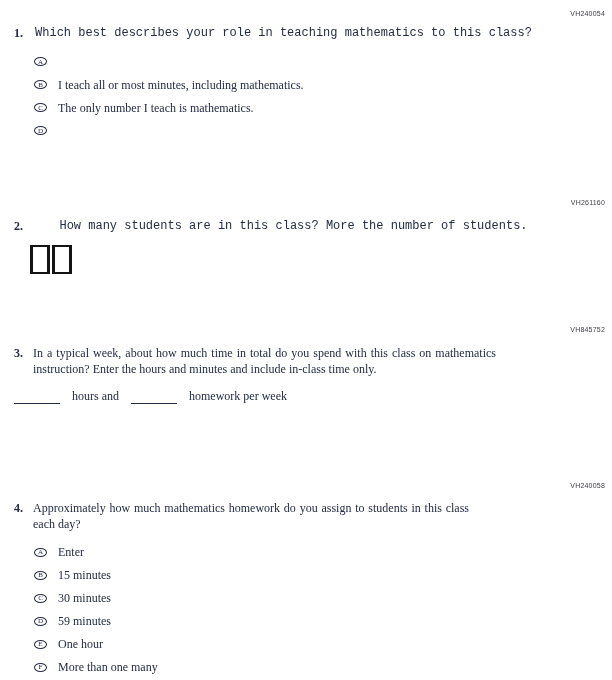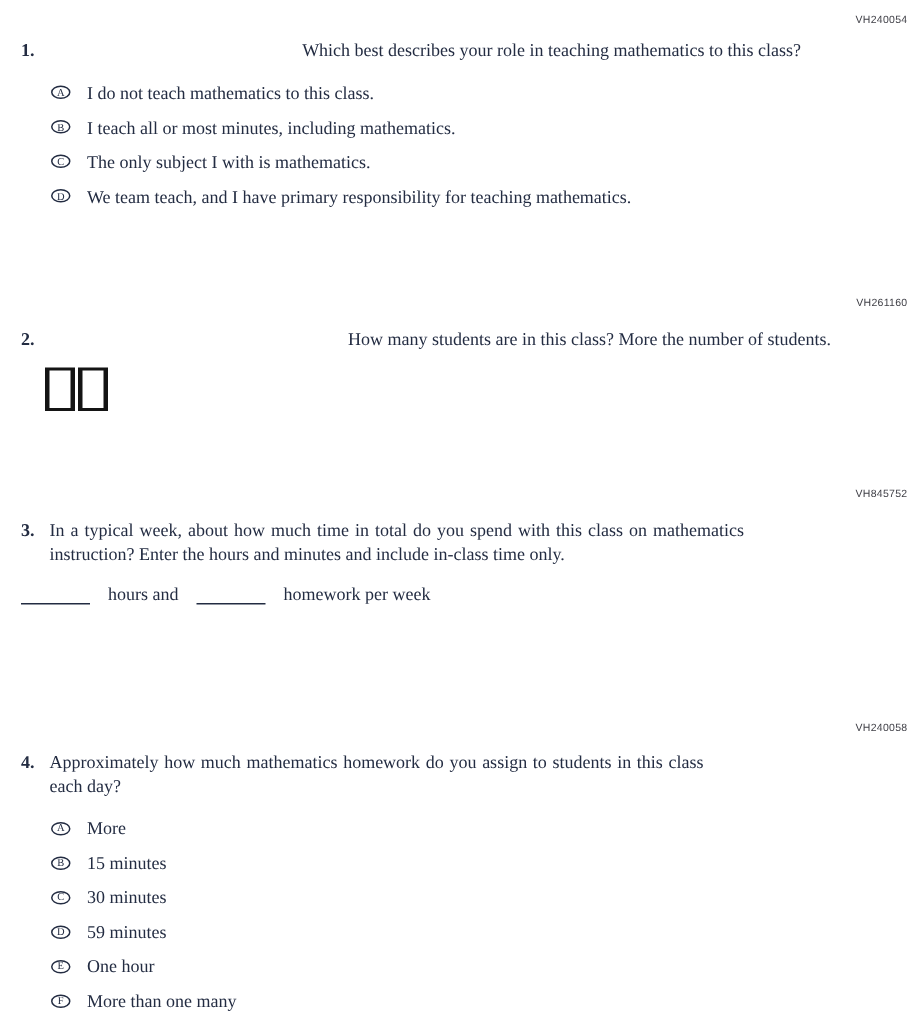--- a/index.html
+++ b/index.html
@@ -20,21 +20,21 @@
 
   .question{position:absolute;left:14px;}
   .q1{top:26px;width:520px;}
   .q2{top:219px;width:540px;}
   .q3{top:346px;width:482px;}
   .q4{top:501px;width:455px;}
 
   .qhead{display:flex;font-size:12px;line-height:15.5px;}
   .qnum{width:19px;flex:0 0 19px;font-weight:bold;}
   .qtext{flex:1;text-align:justify;}
-  .q1 .qtext,.q2 .qtext{text-align:right;}
+  .q1 .qtext,.q2 .qtext{text-align:center;font-family:Liberation Mono, monospace;}
 
   .options{margin-left:20px;margin-top:13px;}
   .option{
     display:flex;align-items:center;
     height:14px;margin-bottom:9px;
     font-size:12px;line-height:14px;
     cursor:default;
   }
   .bubble{
     flex:0 0 13px;
@@ -54,21 +54,21 @@
     width:20px;height:29px;
     border:2px solid #141414;
     border-left-width:3px;border-right-width:3px;
     margin-right:2px;
     background:#ffffff;
   }
 
   .fill-row{
     margin-top:12px;
     font-size:12px;line-height:15px;
-    display:flex;align-items:flex-start;
+    display:flex;align-items:center;
   }
   .blank{
     display:inline-block;
     width:46px;height:13px;
     border-bottom:1.2px solid #232c42;
   }
   .fill-label{margin:0 12px;white-space:nowrap;}
 </style>
 </head>
 <body>
@@ -81,33 +81,31 @@
   <div class="code c4">VH240058</div>
 
   <section class="question q1">
     <div class="qhead">
       <span class="qnum">1.</span>
       <span class="qtext">Which best describes your role in teaching mathematics to this class?</span>
     </div>
     <div class="options">
       <div class="option">
         <span class="bubble">A</span>
-        <span class="olabel">I do not teach mathematics to this class.</span>
       </div>
       <div class="option">
         <span class="bubble">B</span>
         <span class="olabel">I teach all or most minutes, including mathematics.</span>
       </div>
       <div class="option">
         <span class="bubble">C</span>
-        <span class="olabel">The only subject I with is mathematics.</span>
+        <span class="olabel">The only number I teach is mathematics.</span>
       </div>
       <div class="option">
         <span class="bubble">D</span>
-        <span class="olabel">We team teach, and I have primary responsibility for teaching mathematics.</span>
       </div>
     </div>
   </section>
 
   <section class="question q2">
     <div class="qhead">
       <span class="qnum">2.</span>
       <span class="qtext">How many students are in this class? More the number of students.</span>
     </div>
     <div class="digit-boxes">
@@ -130,21 +128,21 @@
   </section>
 
   <section class="question q4">
     <div class="qhead">
       <span class="qnum">4.</span>
       <span class="qtext">Approximately how much mathematics homework do you assign to students in this class each day?</span>
     </div>
     <div class="options">
       <div class="option">
         <span class="bubble">A</span>
-        <span class="olabel">More</span>
+        <span class="olabel">Enter</span>
       </div>
       <div class="option">
         <span class="bubble">B</span>
         <span class="olabel">15 minutes</span>
       </div>
       <div class="option">
         <span class="bubble">C</span>
         <span class="olabel">30 minutes</span>
       </div>
       <div class="option">

